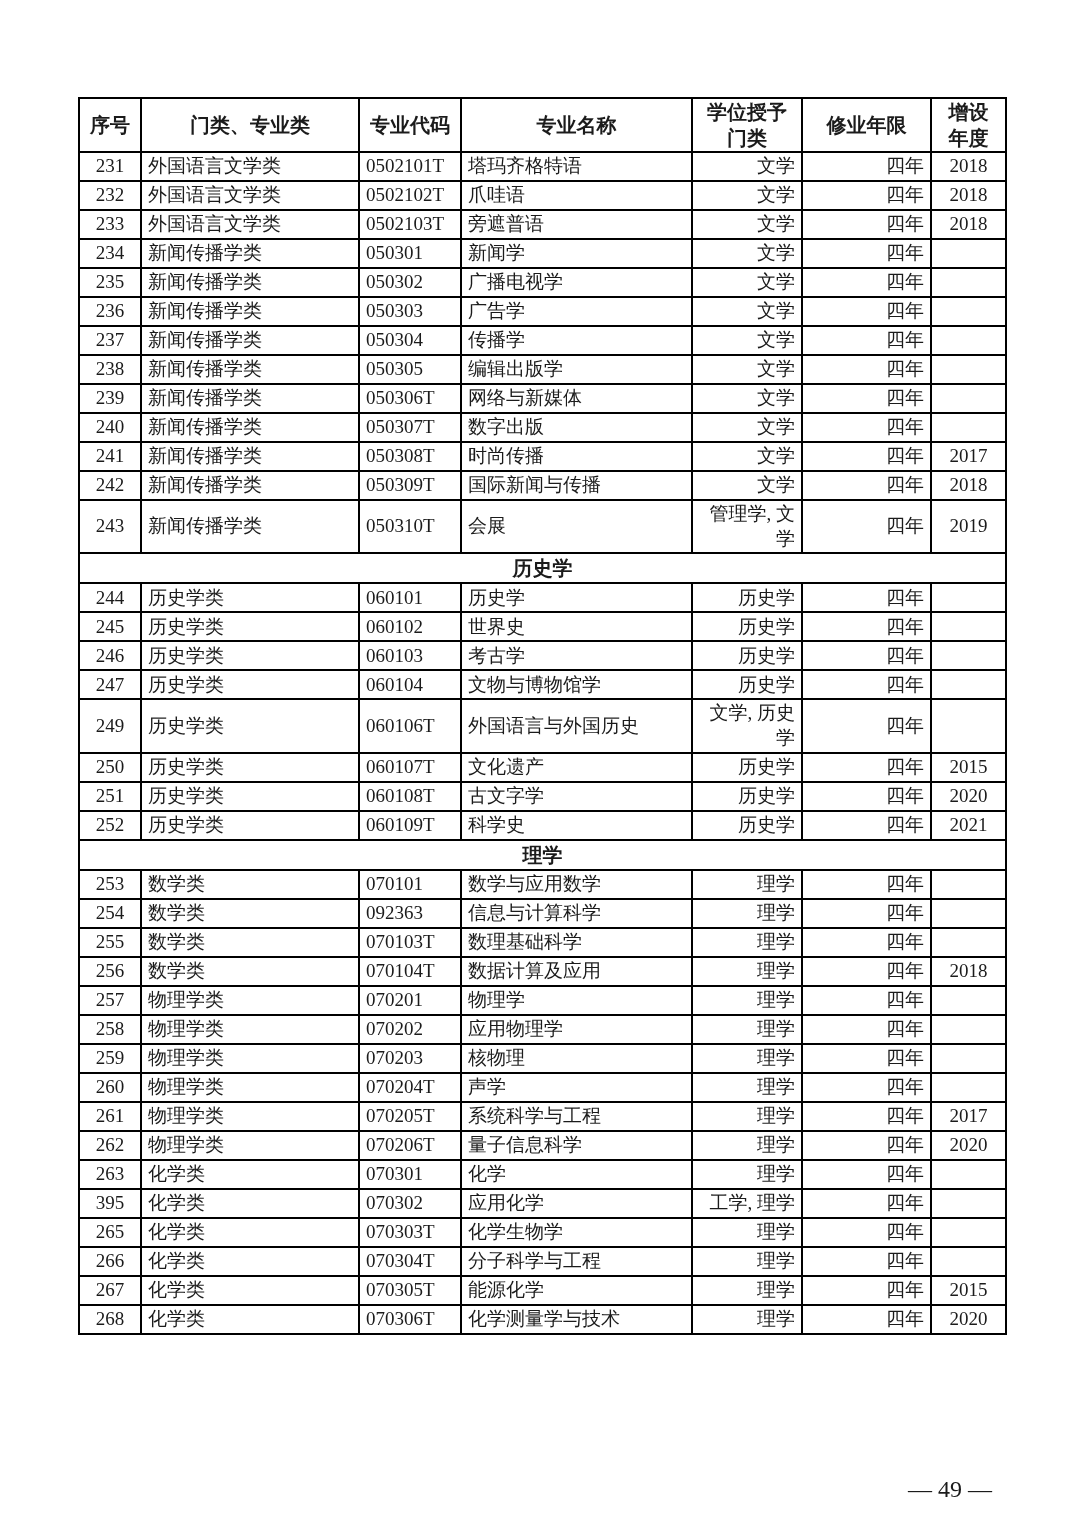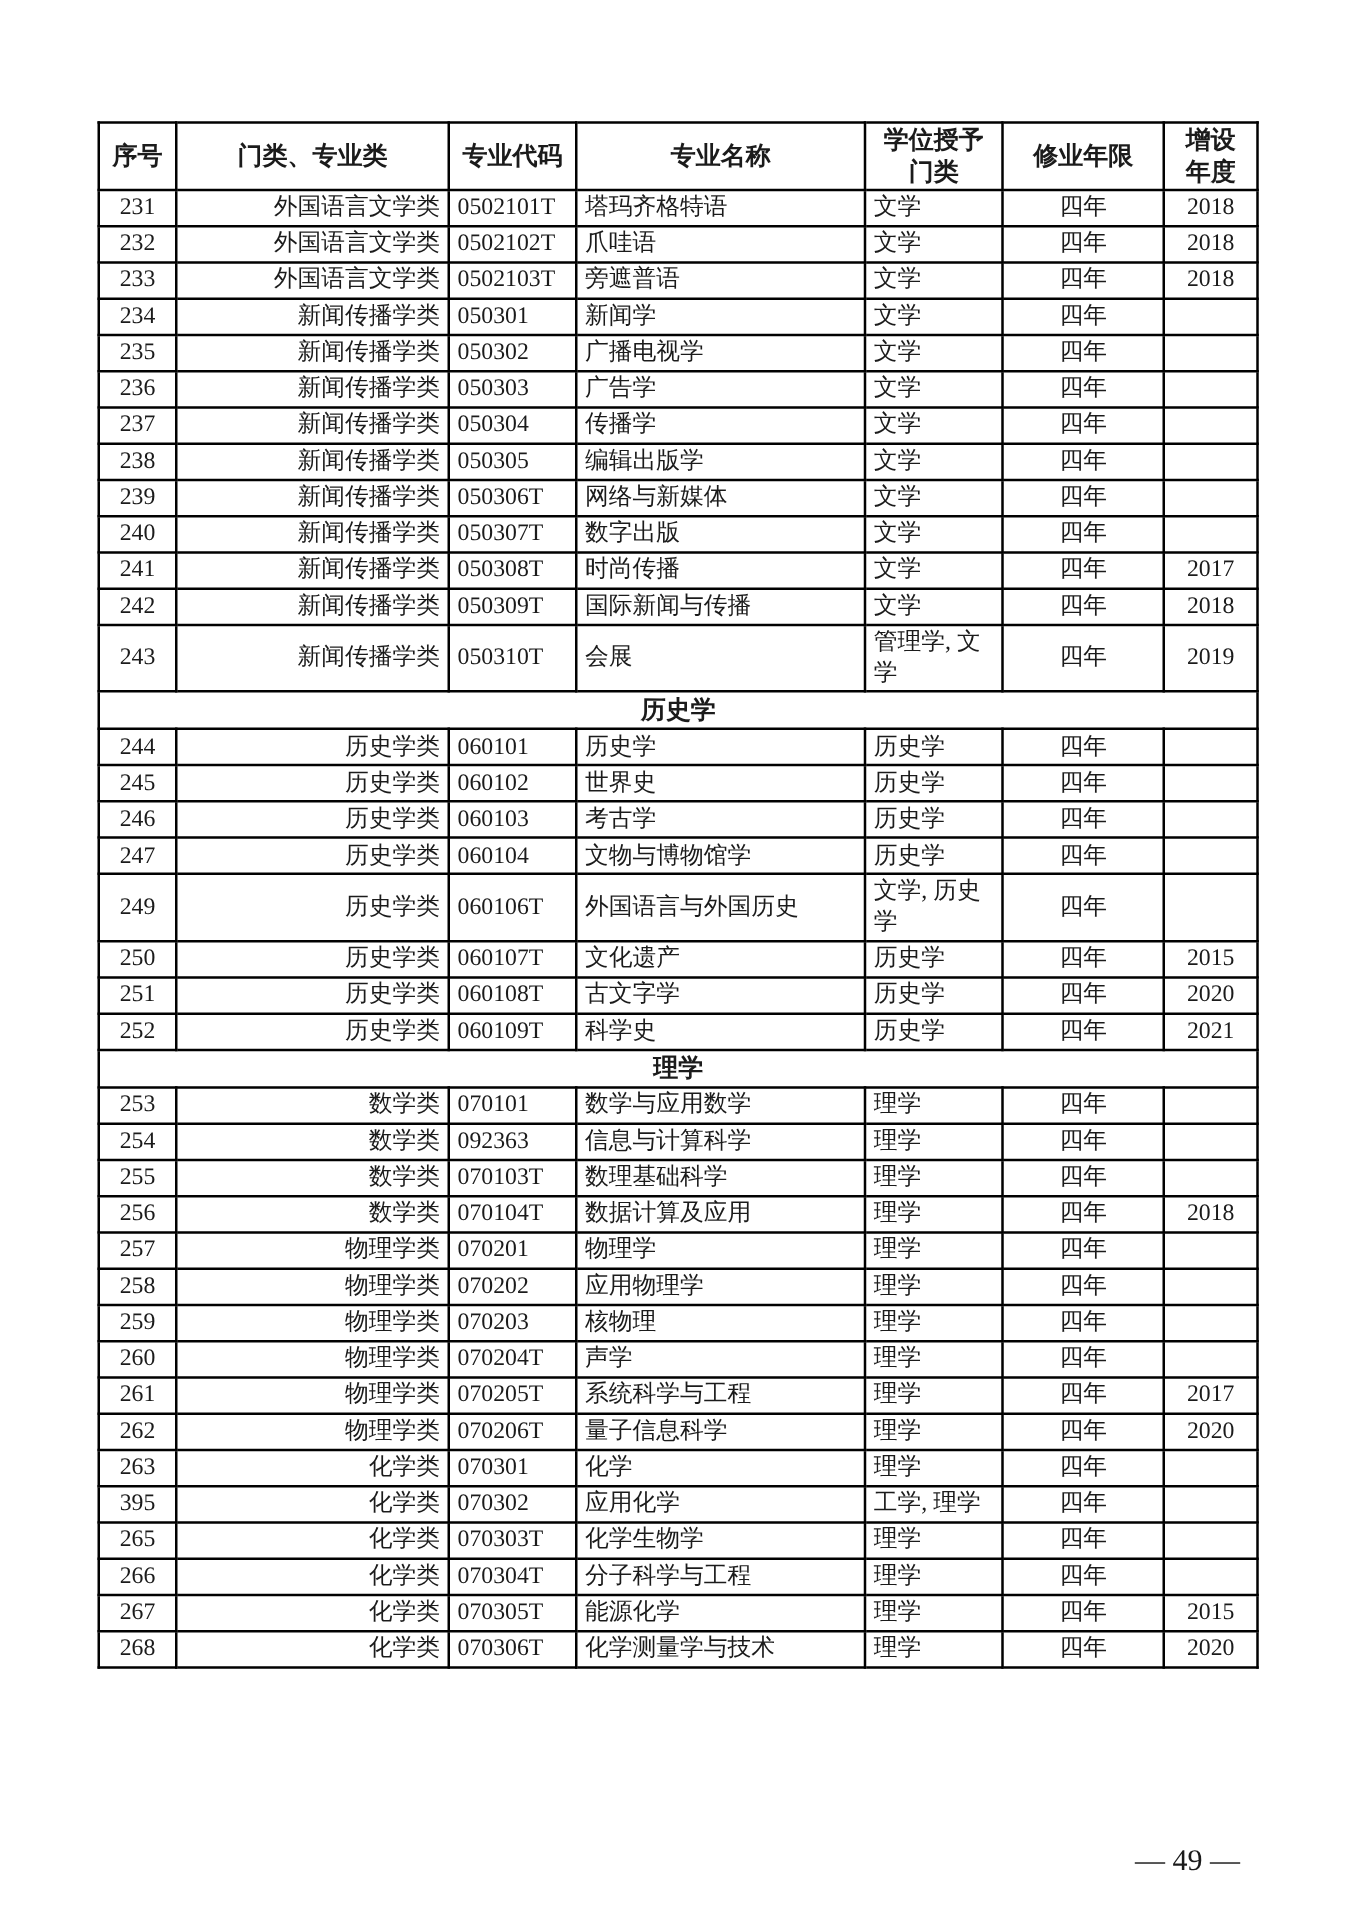--- a/index.html
+++ b/index.html
@@ -40,25 +40,25 @@
     text-align: center;
     white-space: pre-line;
     height: 51px;
     padding: 0 2px;
     font-size: 20px;
   }
   table.catalog tbody td {
     height: 25px;
   }
   td.col-0 { text-align: center; border-radius: 12px; }
-  td.col-1 { text-align: right; margin-left: 11px; }
+  td.col-1 { text-align: left; margin-left: 11px; }
   td.col-2 { text-align: left; margin-top: 48px; }
   td.col-3 { text-align: left; }
-  td.col-4 { text-align: left; padding: 1px 4px; }
-  td.col-5 { text-align: center; }
+  td.col-4 { text-align: right; padding: 1px 4px; }
+  td.col-5 { text-align: right; }
   td.col-6 { text-align: center; }
   tr.section-row td {
     text-align: center;
     font-weight: bold;
     height: 47px;
     font-size: 20px;
   }
   .page-footer {
     position: absolute;
     left: 890px;

